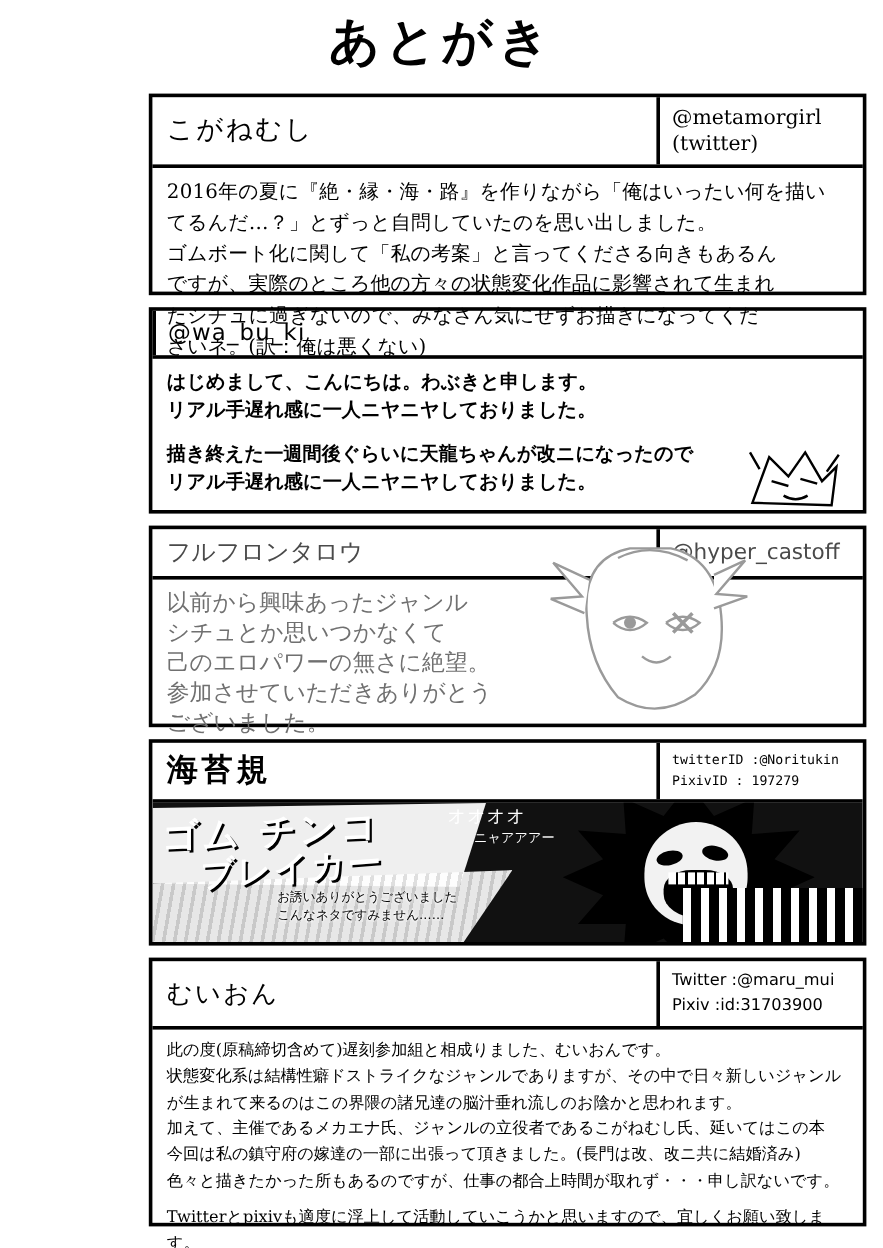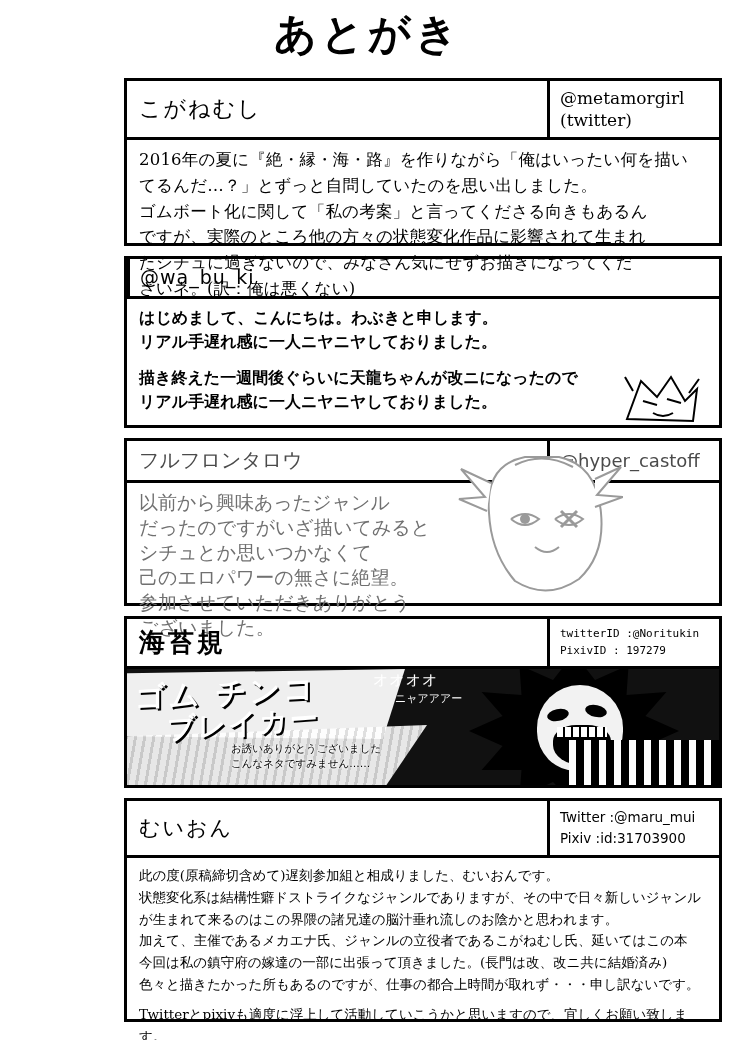--- a/index.html
+++ b/index.html
@@ -270,21 +270,20 @@
     </svg>
   </div>
 
   <div class="frame" id="blk3">
     <div class="hdr">
       <div class="nm">フルフロンタロウ</div>
       <div class="hn">@hyper_castoff</div>
     </div>
     <div class="body">
       <p>以前から興味あったジャンル</p>
-      <p>だったのですがいざ描いてみると</p>
       <p>シチュとか思いつかなくて</p>
       <p>己のエロパワーの無さに絶望。</p>
       <p>参加させていただきありがとう</p>
       <p>ございました。</p>
     </div>
     <svg class="chara" id="chara2" viewBox="0 0 168 152">
       <path d="M70 8 Q30 16 34 64 Q36 104 60 132 Q92 152 124 130 Q150 106 146 64 Q142 16 104 8 Z" fill="#fff" stroke="#9a9a9a" stroke-width="2"></path>
       <path d="M36 34 L6 20 L30 48 L4 50 L32 62" fill="#fff" stroke="#9a9a9a" stroke-width="2"></path>
       <path d="M140 30 L166 18 L142 46 L168 48 L140 58" fill="#fff" stroke="#9a9a9a" stroke-width="2"></path>
       <path d="M56 70 q14 -10 28 0 q-14 12 -28 0" fill="#fff" stroke="#9a9a9a" stroke-width="2"></path>

